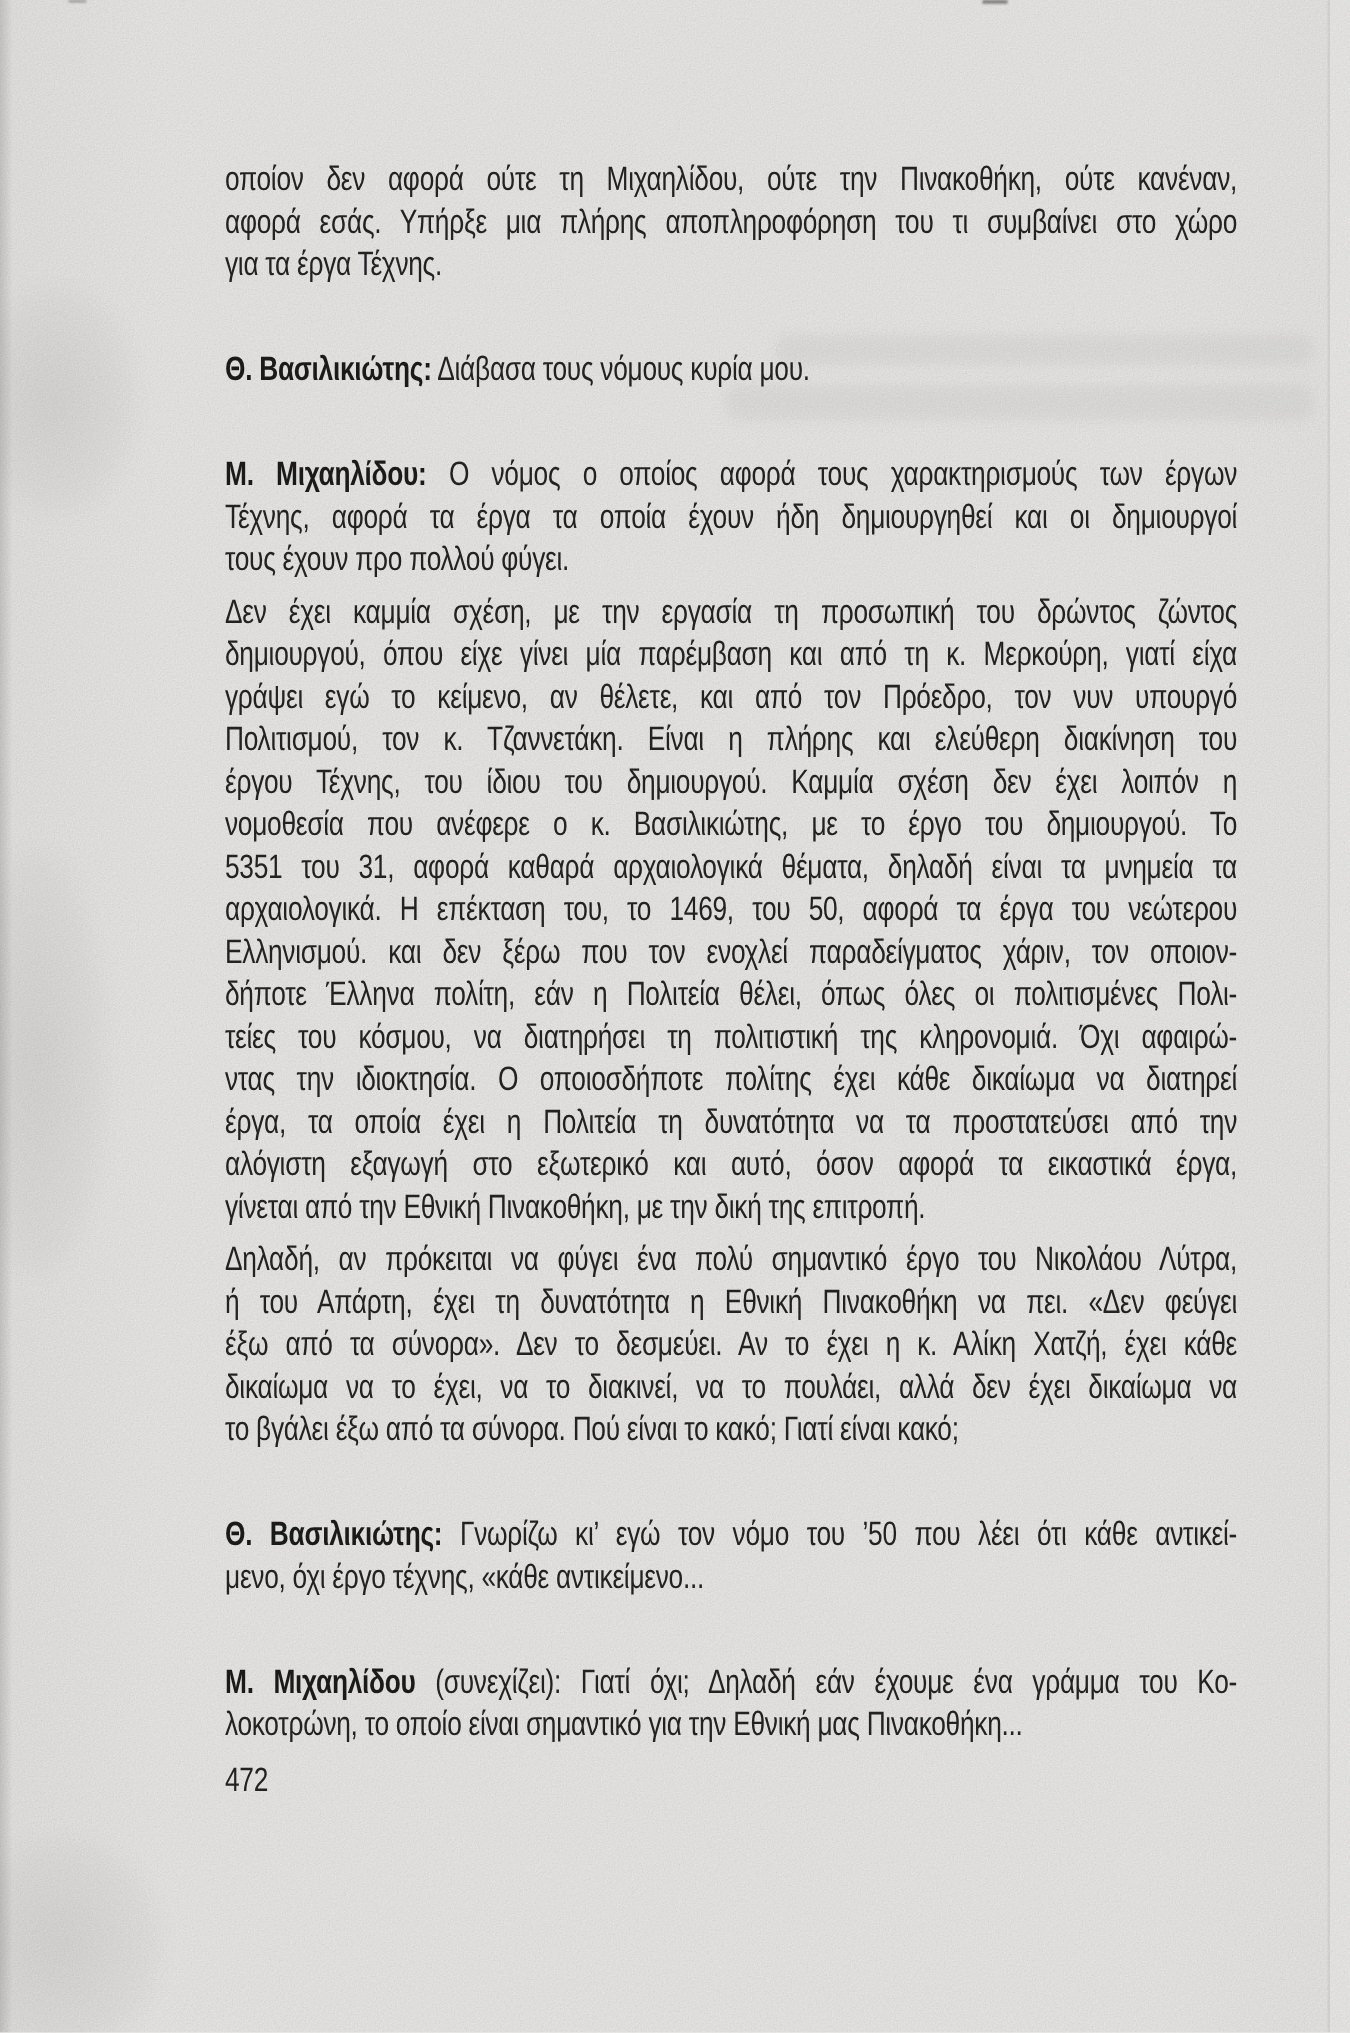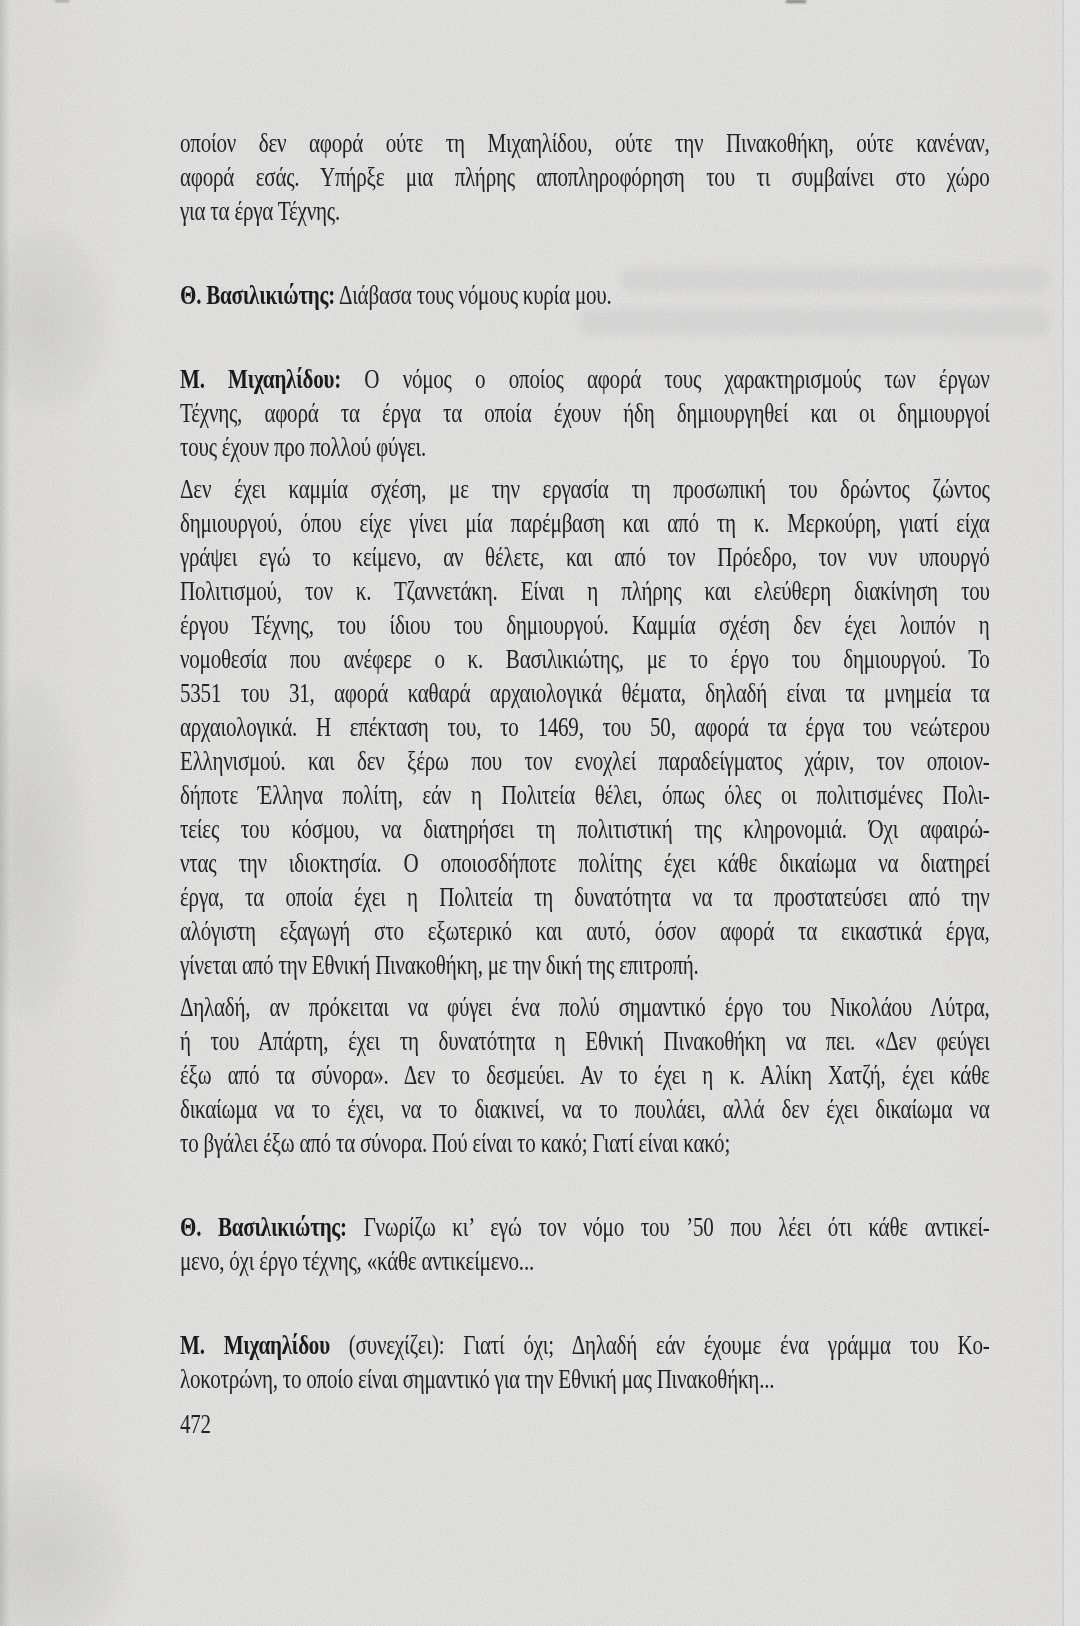--- a/index.html
+++ b/index.html
@@ -5,21 +5,20 @@
 <style>
   html, body { margin: 0; padding: 0; }
   body {
     width: 1080px; height: 1626px; overflow: hidden;
     background: #e9e8e6;
     font-family: "Liberation Sans", "DejaVu Sans", sans-serif;
   }
   .page {
     position: relative; width: 1080px; height: 1626px;
     background: linear-gradient(to right, #efeeec 0%, #f4f3f1 12%, #f4f3f1 86%, #f1f0ee 100%);
-    font-family: Liberation Serif, serif;
   }
   
   .column {
     position: absolute; left: 180px; top: 126px; width: 1038px;
     transform: scaleX(0.78); transform-origin: 0 0;
     font-size: 27px; line-height: 34px; letter-spacing: -0.3px;
     color: #262626;
   }
   .para { margin-top: 8px; }
   .para.with-speaker { margin-top: 50px; }

